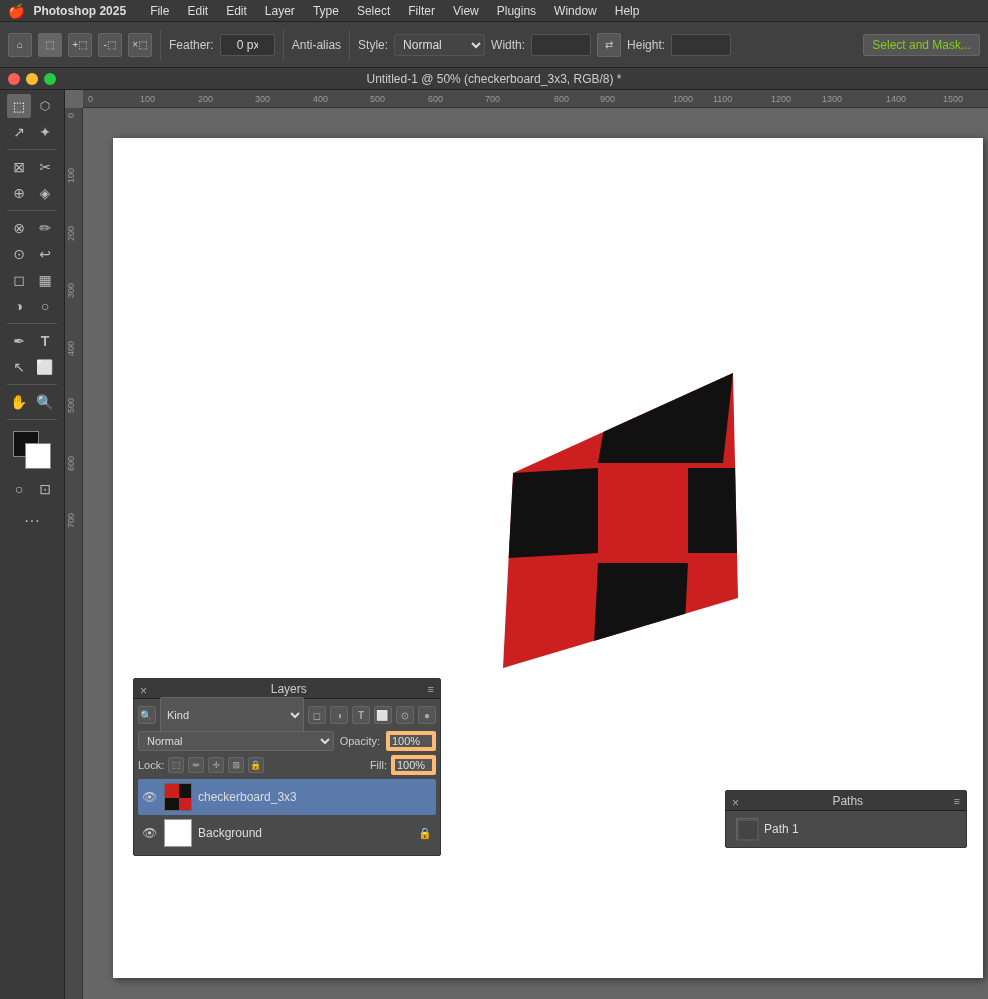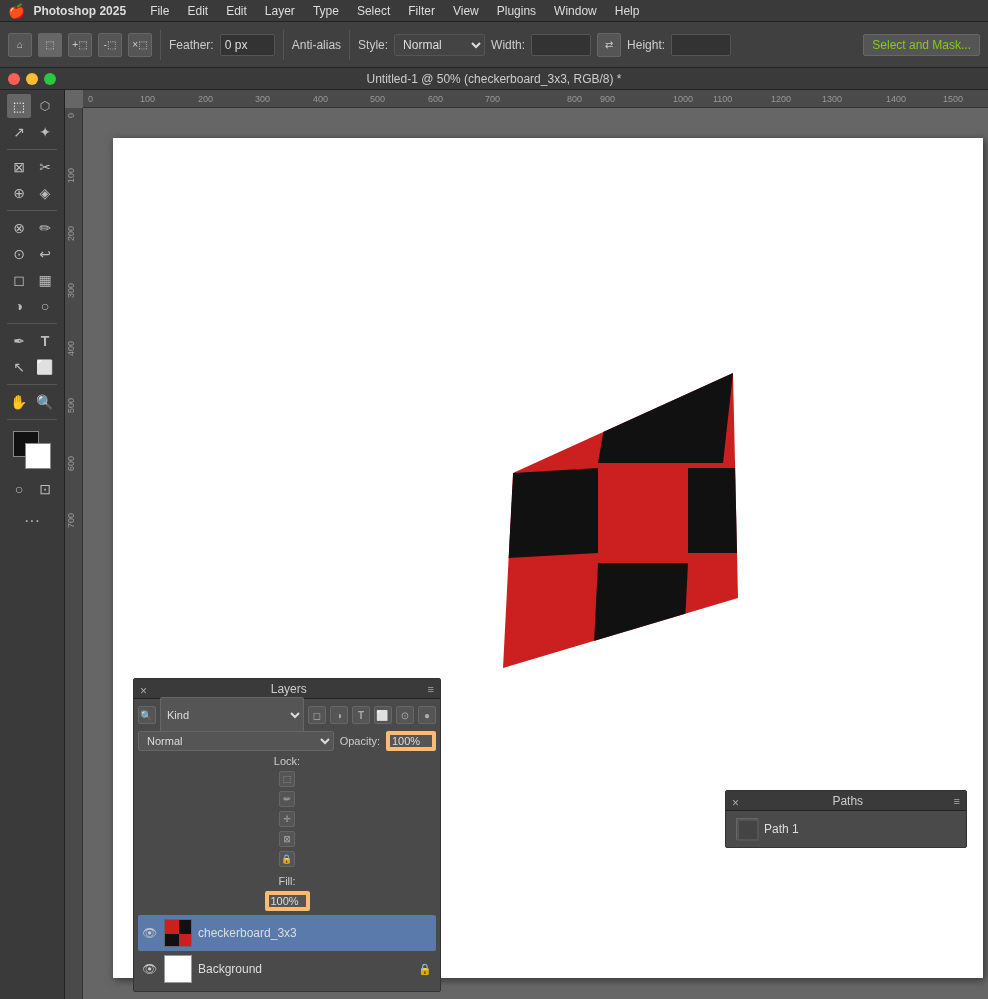--- a/index.html
+++ b/index.html
@@ -22,21 +22,21 @@
       border-bottom: 1px solid #222;
     }
     .toolbar-icon-btn {
       width: 24px; height: 24px; background: #555; border: 1px solid #666;
       border-radius: 2px; display: flex; align-items: center; justify-content: center;
       cursor: pointer; color: #ccc; font-size: 10px;
     }
     .toolbar-label { color: #ccc; font-size: 12px; }
     .toolbar-input {
       height: 22px; background: #333; border: 1px solid #555; color: #ddd;
-      font-size: 12px; padding: 0 4px; border-radius: 2px; width: 50px;
+      font-size: 12px; padding: 0 16px; border-radius: 2px; width: 50px;
     }
     .toolbar-select {
       height: 22px; background: #444; border: 1px solid #555; color: #ddd;
       font-size: 12px; padding: 0 4px; border-radius: 2px; cursor: pointer;
     }
     .toolbar-btn {
       height: 22px; background: #555; border: 1px solid #666; color: #84cc16;
       font-size: 12px; padding: 0 8px; border-radius: 2px; cursor: pointer;
     }
     .toolbar-divider { width: 1px; height: 30px; background: #555; margin: 0 2px; }
@@ -153,21 +153,21 @@
       font-size: 11px; padding: 0 4px; border-radius: 2px; flex: 1;
     }
     .opacity-label { color: #ccc; font-size: 11px; }
     .opacity-input {
       width: 50px; height: 20px; background: #555; border: 4px solid #fdba74;
       color: #ddd; font-size: 11px; padding: 0 2px; border-radius: 2px;
     }
 
     .lock-row {
       display: flex; align-items: center; gap: 4px; margin-bottom: 4px;
-      font-size: 11px; color: #ccc; flex-direction: column;
+      font-size: 11px; color: #ccc;
     }
     .lock-icon {
       width: 16px; height: 16px; background: #555; border: 1px solid #666;
       border-radius: 2px; display: flex; align-items: center; justify-content: center;
       cursor: pointer; color: #aaa; font-size: 9px;
     }
 
     .layer-row {
       height: 36px; display: flex; align-items: center; gap: 6px;
       padding: 0 4px; border-radius: 2px; cursor: pointer;
@@ -328,21 +328,21 @@
 
     <div id="ruler-h">
       <div class="ruler-text" style="left:5px;">0</div>
       <div class="ruler-text" style="left:57px;">100</div>
       <div class="ruler-text" style="left:115px;">200</div>
       <div class="ruler-text" style="left:172px;">300</div>
       <div class="ruler-text" style="left:230px;">400</div>
       <div class="ruler-text" style="left:287px;">500</div>
       <div class="ruler-text" style="left:345px;">600</div>
       <div class="ruler-text" style="left:402px;">700</div>
-      <div class="ruler-text" style="left:484px;">800</div>
+      <div class="ruler-text" style="left:471px;">800</div>
       <div class="ruler-text" style="left:517px;">900</div>
       <div class="ruler-text" style="left:570px;margin-left:20px;">1000</div>
       <div class="ruler-text" style="left:630px;">1100</div>
       <div class="ruler-text" style="left:688px;">1200</div>
       <div class="ruler-text" style="left:739px;">1300</div>
       <div class="ruler-text" style="left:803px;">1400</div>
       <div class="ruler-text" style="left:860px;">1500</div>
     </div>
 
     <div id="ruler-v">

